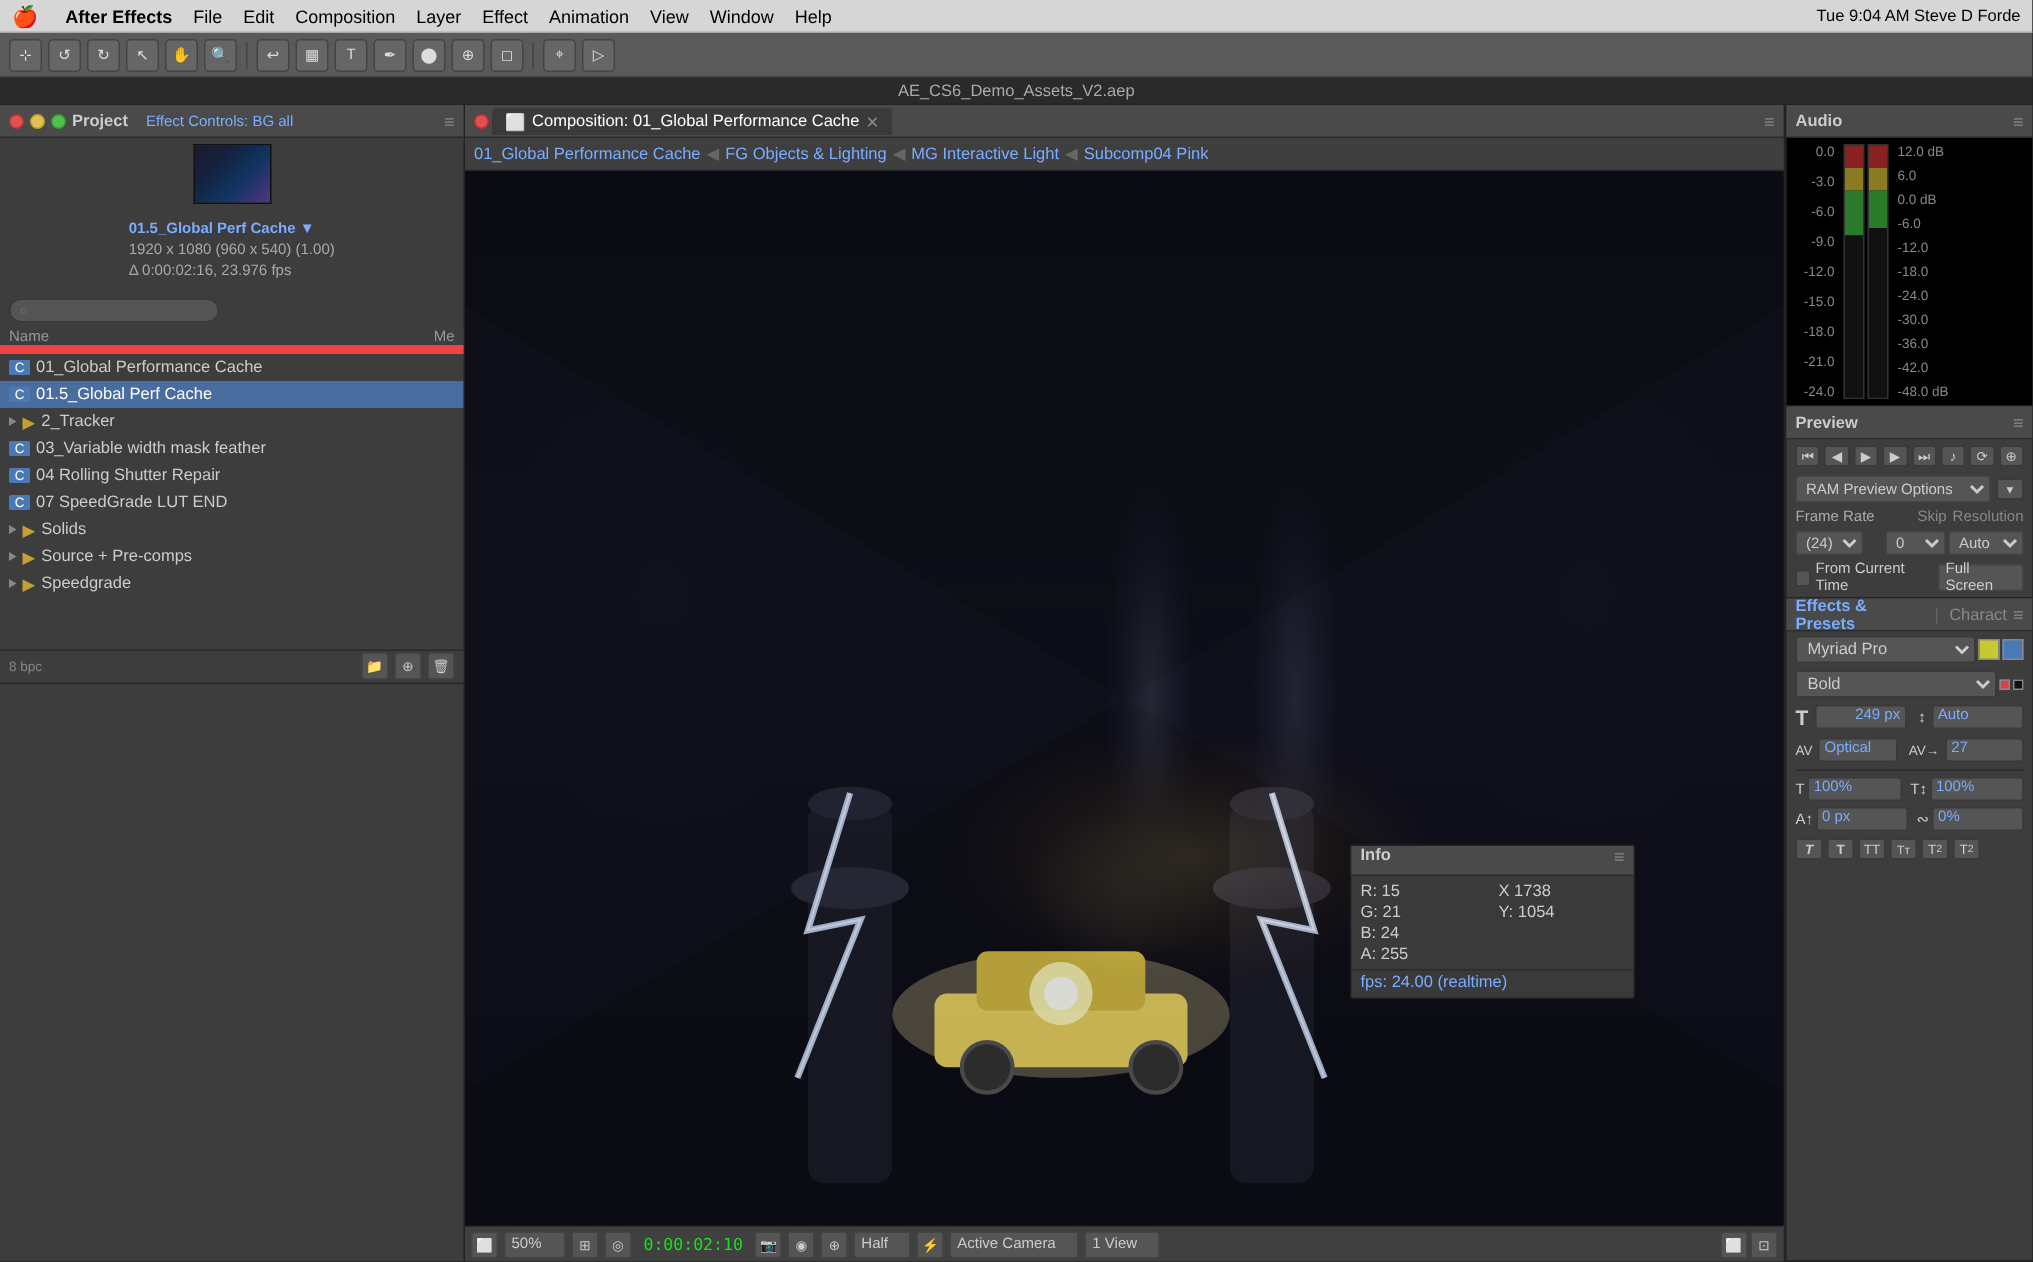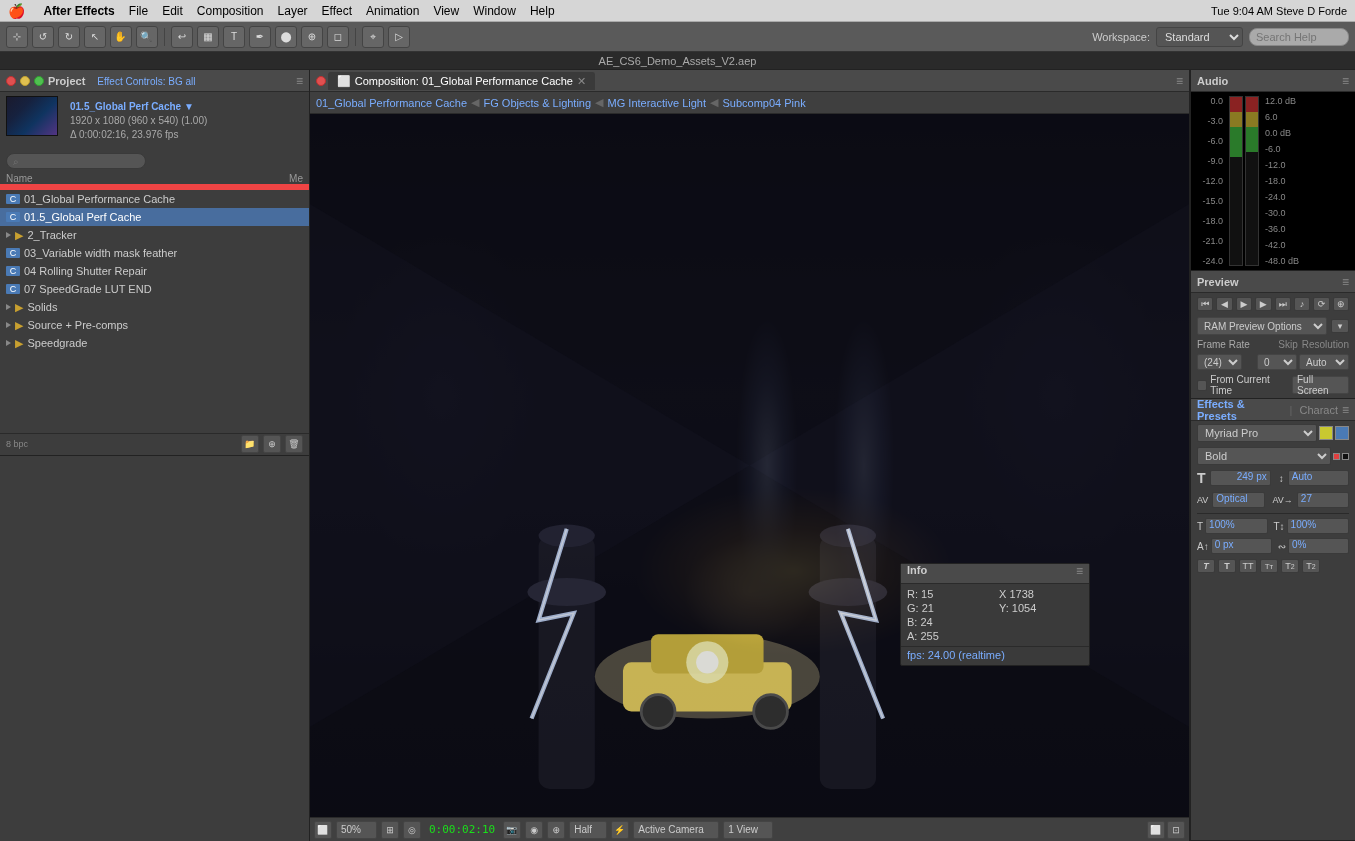--- a/index.html
+++ b/index.html
@@ -548,27 +548,20 @@
   <div class="toolbar-btn">↩</div>
   <div class="toolbar-btn">▦</div>
   <div class="toolbar-btn">T</div>
   <div class="toolbar-btn">✒</div>
   <div class="toolbar-btn">⬤</div>
   <div class="toolbar-btn">⊕</div>
   <div class="toolbar-btn">◻</div>
   <div class="toolbar-separator"></div>
   <div class="toolbar-btn">⌖</div>
   <div class="toolbar-btn">▷</div>
-  <div class="workspace-section">
-    <span class="workspace-label">Workspace:</span>
-    <select class="workspace-dropdown">
-      <option>Standard</option>
-    </select>
-    <input class="search-box" type="text" placeholder="Search Help" style="">
-  </div>
 </div>
 
 <div class="title-bar">
   <span>AE_CS6_Demo_Assets_V2.aep</span>
 </div>
 
 <div class="main-layout">
 
   <div class="left-panel">
 
@@ -579,21 +572,21 @@
           <div class="tl-yellow"></div>
           <div class="tl-green"></div>
         </div>
         <span class="panel-title">Project</span>
         <div style="margin-left:8px;">
           <span style="font-size:10px;color:#7aadff;">Effect Controls: BG all</span>
         </div>
         <div class="panel-menu-btn">≡</div>
       </div>
 
-      <div style="display:flex;padding:4px 6px;gap:6px;align-items:flex-start;">
+      <div style="display:flex;padding:4px 6px;gap:6px;align-items:center;flex-direction:column;">
         <div class="preview-thumb">
           <div class="preview-thumb-inner"></div>
         </div>
         <div class="comp-info">
           <div style="color:#7aadff;font-weight:bold;">01.5_Global Perf Cache ▼</div>
           <div>1920 x 1080  (960 x 540) (1.00)</div>
           <div>Δ 0:00:02:16, 23.976 fps</div>
         </div>
       </div>
 

